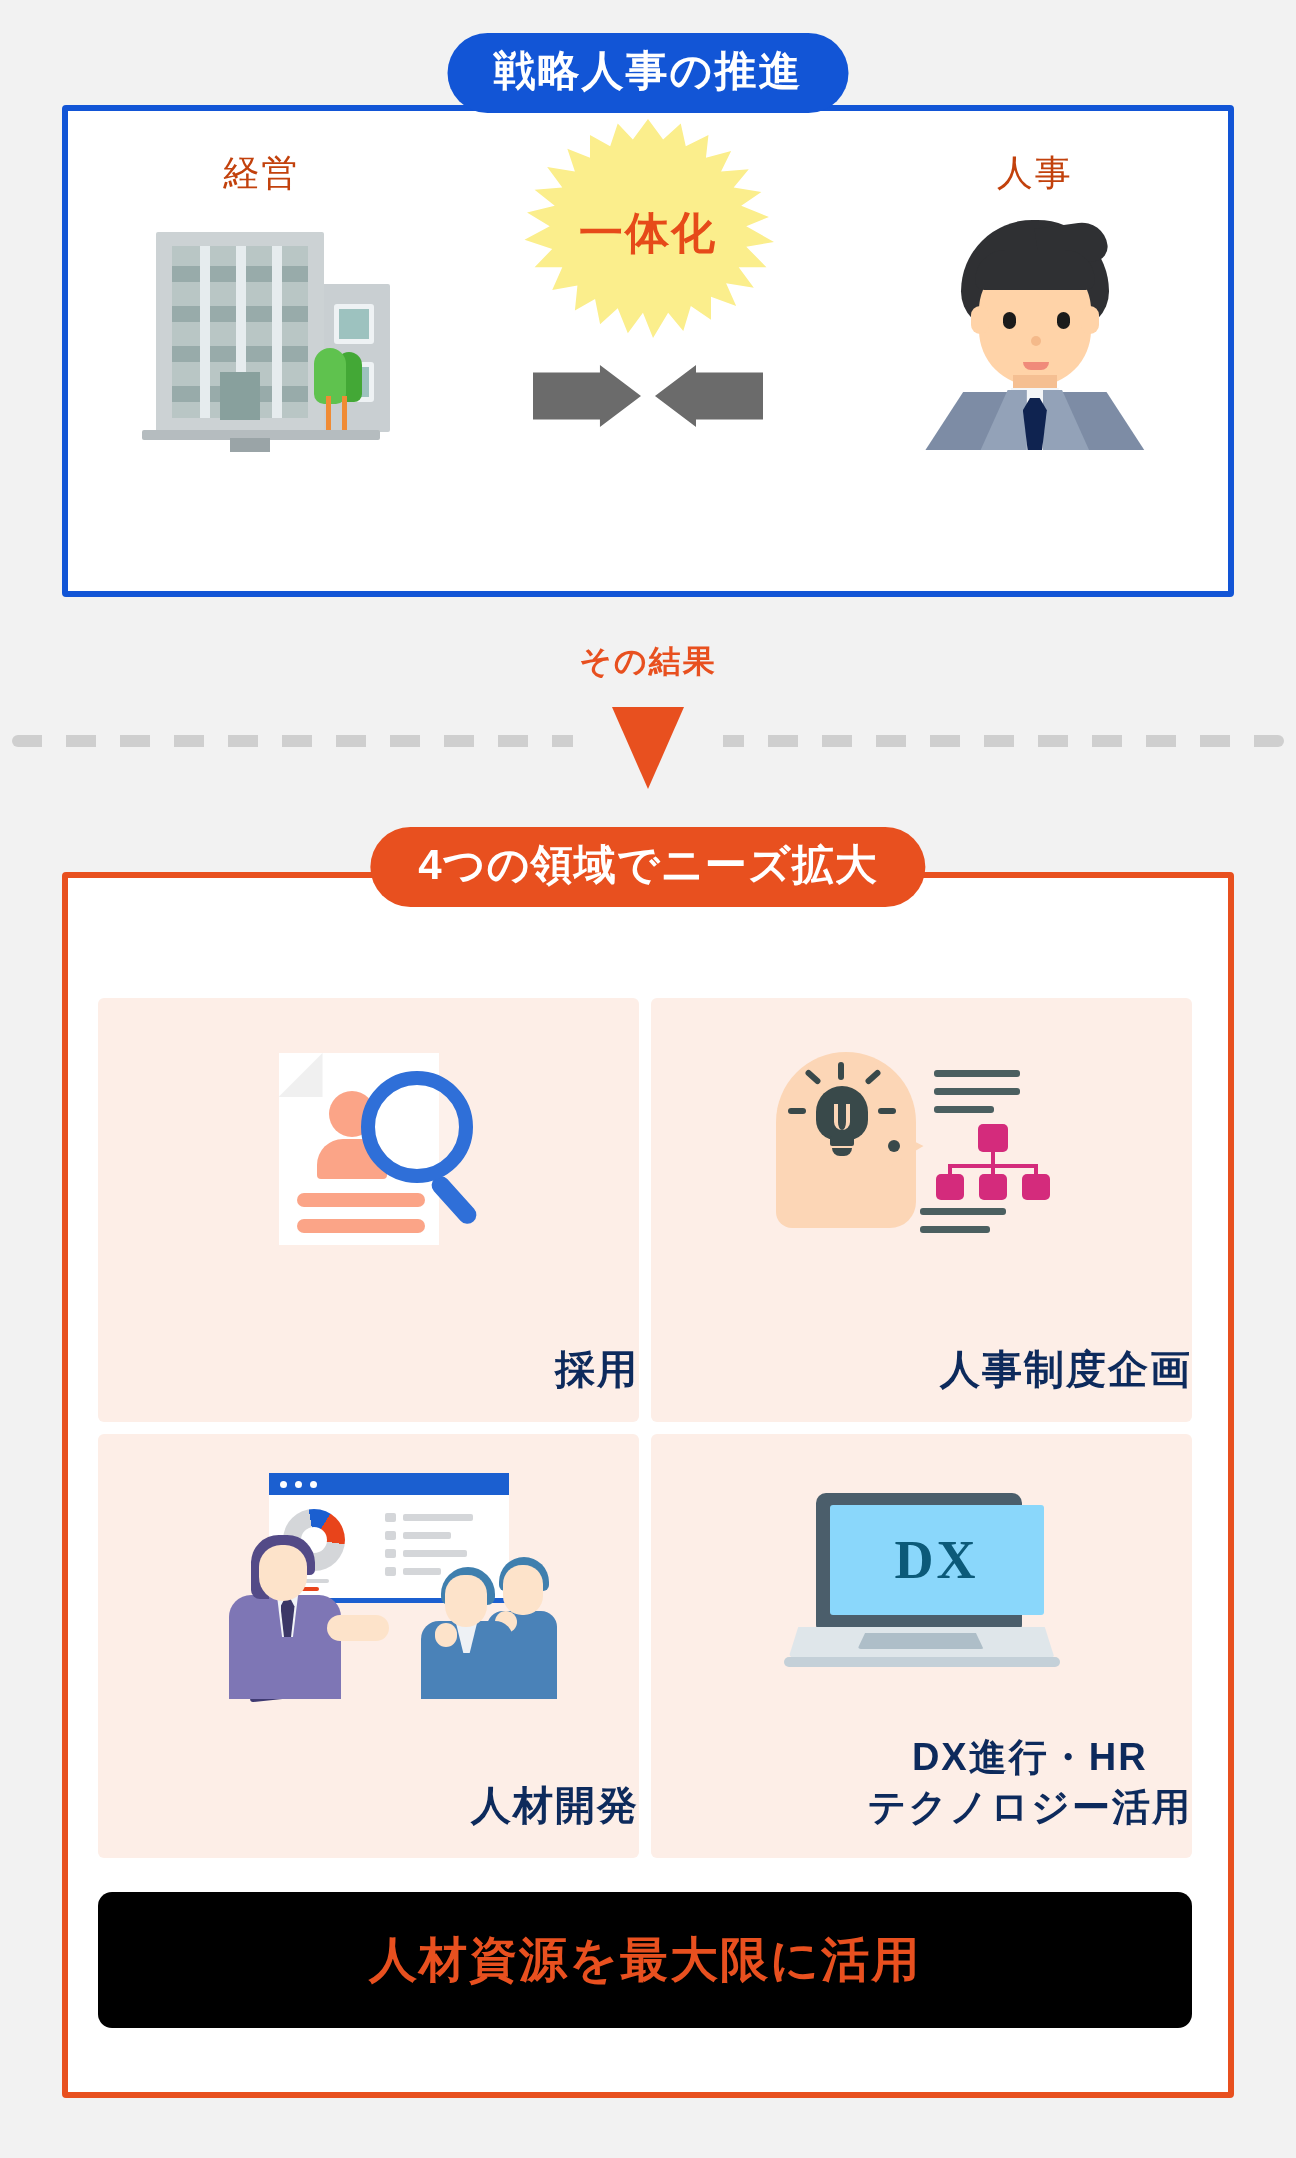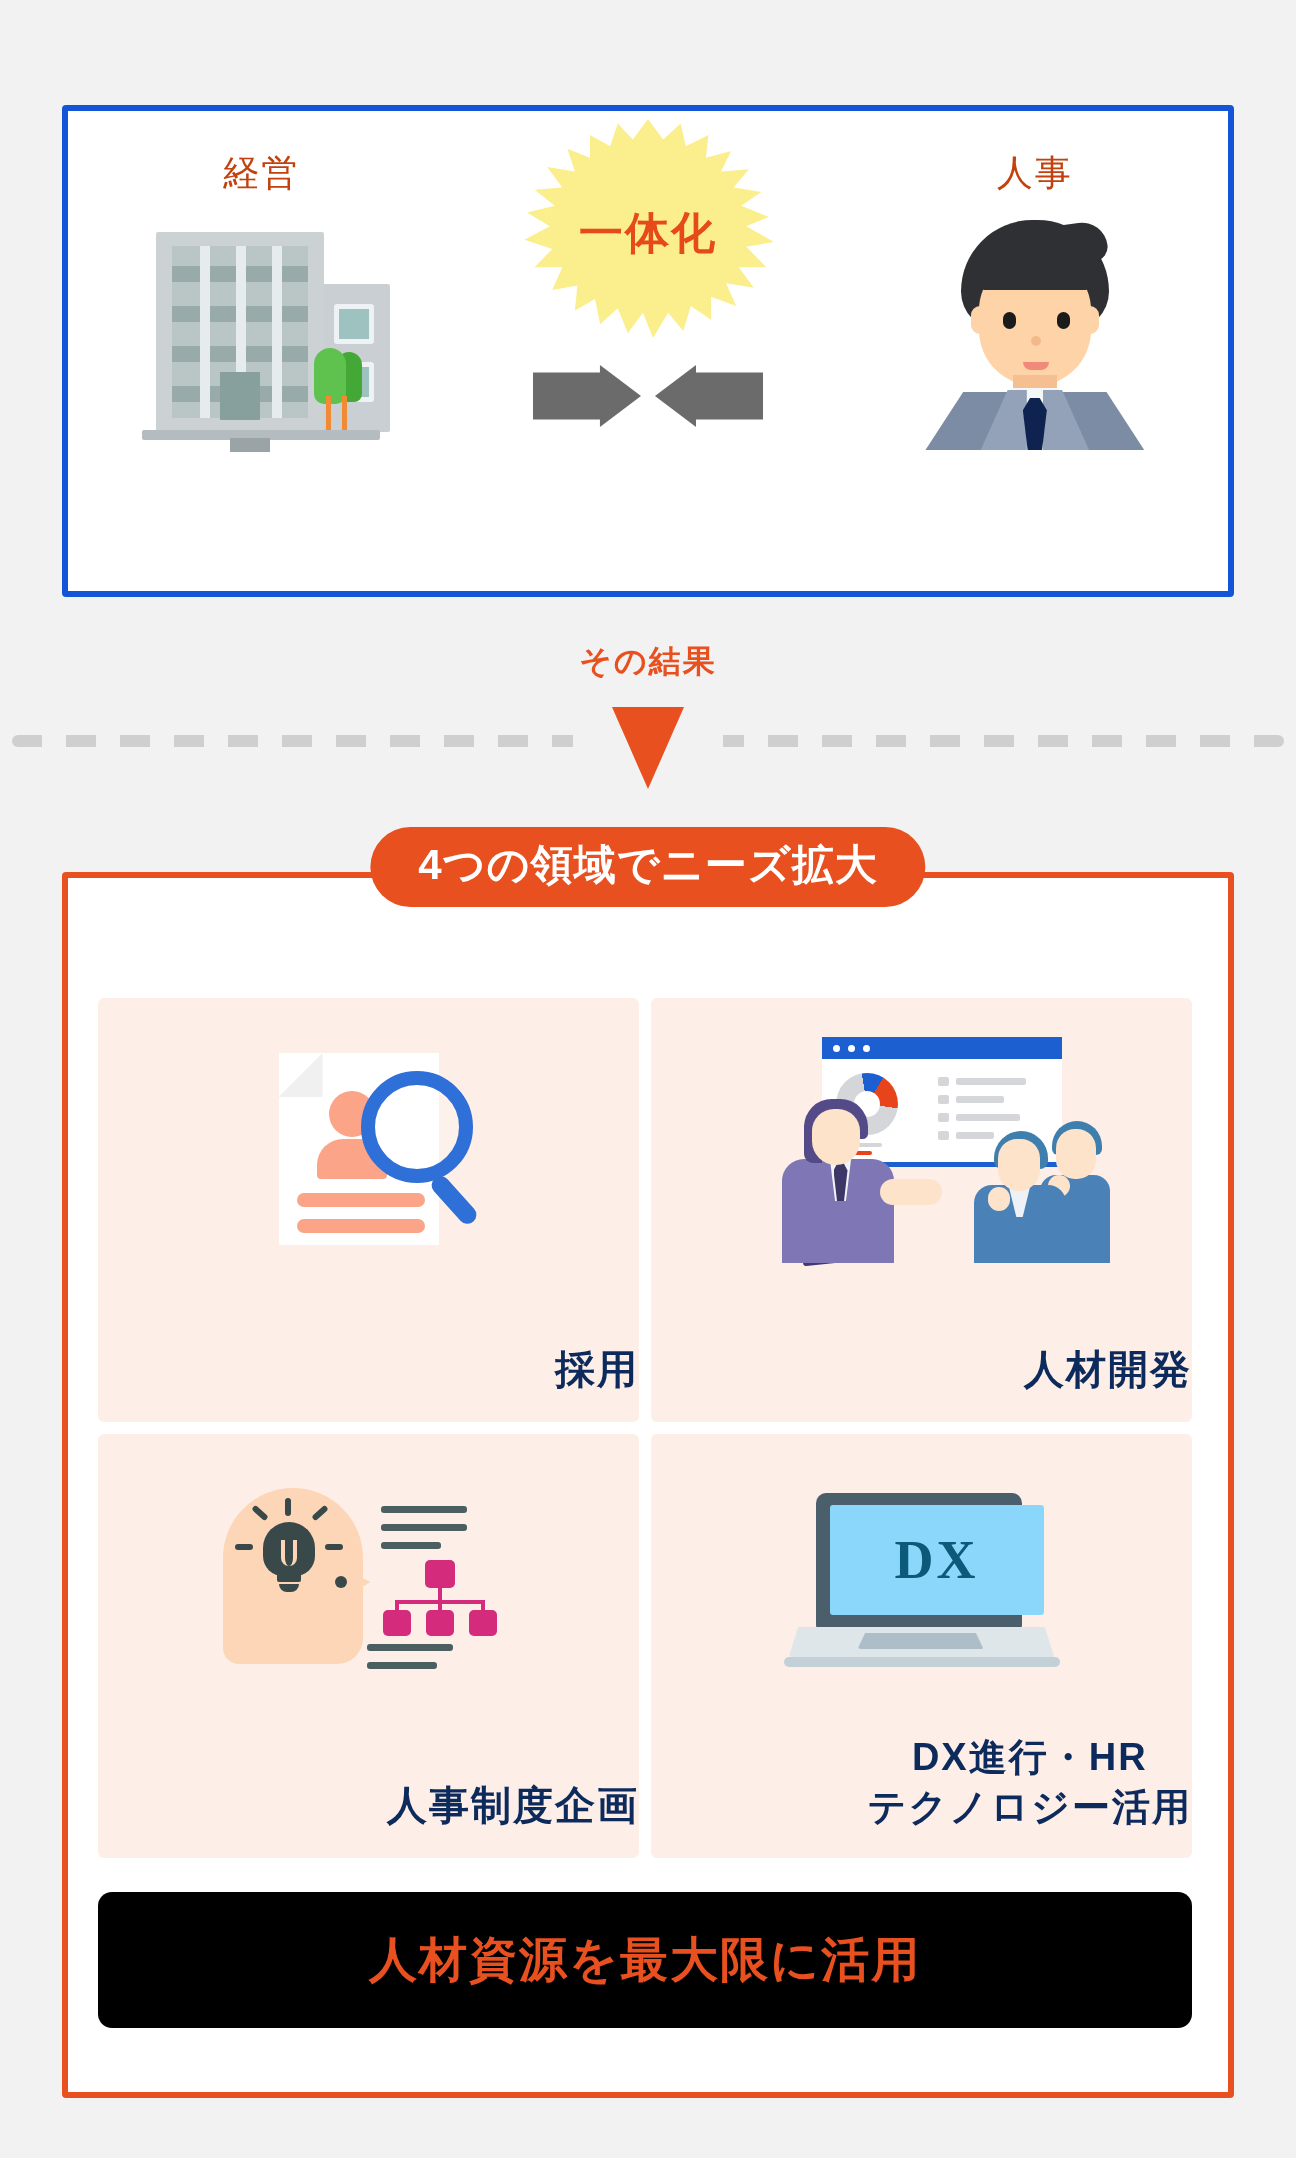--- a/index.html
+++ b/index.html
@@ -660,20 +660,21 @@
           <div class="p-body"></div>
           <div class="p-shirt"></div>
           <div class="p-lapel-l"></div>
           <div class="p-lapel-r"></div>
           <div class="p-tie"></div>
         </div>
       </div>
 
     </div>
 
+    <div class="sec1-title">戦略人事の推進</div>
   </div>
 
   <div class="sonokekka">その結果</div>
   <div class="dash-line"></div>
   <div class="down-tri"></div>
 
   <div class="sec2-wrap">
     <div class="sec2-box"></div>
 
     <div class="grid">
@@ -685,20 +686,57 @@
             <div class="doc-fold"></div>
             <div class="doc-avatar-head"></div>
             <div class="doc-avatar-body"></div>
             <div class="doc-line l1"></div>
             <div class="doc-line l2"></div>
             <div class="mag-handle"></div>
             <div class="mag"></div>
           </div>
         </div>
         <div class="card-label">採用</div>
+      </div>
+
+      <div class="card">
+        <div class="card-art">
+          <div class="art-head">
+            <div class="hd"></div>
+            <div class="hd-chin"></div>
+            <div class="hd-eye"></div>
+            <div class="ray" style="left:66px;top:14px;width:6px;height:18px;"></div>
+            <div class="ray" style="left:32px;top:26px;width:18px;height:6px;transform:rotate(42deg);"></div>
+            <div class="ray" style="left:92px;top:26px;width:18px;height:6px;transform:rotate(-42deg);"></div>
+            <div class="ray" style="left:16px;top:60px;width:18px;height:6px;"></div>
+            <div class="ray" style="left:106px;top:60px;width:18px;height:6px;"></div>
+            <div class="bulb-glass"></div>
+            <div class="bulb-fil"></div>
+            <div class="bulb-neck"></div>
+            <div class="bulb-base"></div>
+
+            <div class="chart-line" style="left:162px;top:22px;width:86px;"></div>
+            <div class="chart-line" style="left:162px;top:40px;width:86px;"></div>
+            <div class="chart-line" style="left:162px;top:58px;width:60px;"></div>
+
+            <div class="org-box" style="left:206px;top:76px;width:30px;height:28px;"></div>
+            <div class="org-conn" style="left:219px;top:104px;width:4px;height:14px;"></div>
+            <div class="org-conn" style="left:176px;top:116px;width:90px;height:4px;"></div>
+            <div class="org-conn" style="left:176px;top:116px;width:4px;height:12px;"></div>
+            <div class="org-conn" style="left:219px;top:116px;width:4px;height:12px;"></div>
+            <div class="org-conn" style="left:262px;top:116px;width:4px;height:12px;"></div>
+            <div class="org-box" style="left:164px;top:126px;width:28px;height:26px;"></div>
+            <div class="org-box" style="left:207px;top:126px;width:28px;height:26px;"></div>
+            <div class="org-box" style="left:250px;top:126px;width:28px;height:26px;"></div>
+
+            <div class="chart-line" style="left:148px;top:160px;width:86px;"></div>
+            <div class="chart-line" style="left:148px;top:178px;width:70px;"></div>
+          </div>
+        </div>
+        <div class="card-label">人事制度企画</div>
       </div>
 
       <div class="card">
         <div class="card-art">
           <div class="art-present">
             <div class="screen">
               <div class="screen-bar">
                   <i></i>
                   <i></i>
                   <i></i>
@@ -733,57 +771,20 @@
             <div class="a2-hair"></div>
             <div class="a2-head"></div>
             <div class="a2-hand"></div>
           </div>
         </div>
         <div class="card-label">人材開発</div>
       </div>
 
       <div class="card">
         <div class="card-art">
-          <div class="art-head">
-            <div class="hd"></div>
-            <div class="hd-chin"></div>
-            <div class="hd-eye"></div>
-            <div class="ray" style="left:66px;top:14px;width:6px;height:18px;"></div>
-            <div class="ray" style="left:32px;top:26px;width:18px;height:6px;transform:rotate(42deg);"></div>
-            <div class="ray" style="left:92px;top:26px;width:18px;height:6px;transform:rotate(-42deg);"></div>
-            <div class="ray" style="left:16px;top:60px;width:18px;height:6px;"></div>
-            <div class="ray" style="left:106px;top:60px;width:18px;height:6px;"></div>
-            <div class="bulb-glass"></div>
-            <div class="bulb-fil"></div>
-            <div class="bulb-neck"></div>
-            <div class="bulb-base"></div>
-
-            <div class="chart-line" style="left:162px;top:22px;width:86px;"></div>
-            <div class="chart-line" style="left:162px;top:40px;width:86px;"></div>
-            <div class="chart-line" style="left:162px;top:58px;width:60px;"></div>
-
-            <div class="org-box" style="left:206px;top:76px;width:30px;height:28px;"></div>
-            <div class="org-conn" style="left:219px;top:104px;width:4px;height:14px;"></div>
-            <div class="org-conn" style="left:176px;top:116px;width:90px;height:4px;"></div>
-            <div class="org-conn" style="left:176px;top:116px;width:4px;height:12px;"></div>
-            <div class="org-conn" style="left:219px;top:116px;width:4px;height:12px;"></div>
-            <div class="org-conn" style="left:262px;top:116px;width:4px;height:12px;"></div>
-            <div class="org-box" style="left:164px;top:126px;width:28px;height:26px;"></div>
-            <div class="org-box" style="left:207px;top:126px;width:28px;height:26px;"></div>
-            <div class="org-box" style="left:250px;top:126px;width:28px;height:26px;"></div>
-
-            <div class="chart-line" style="left:148px;top:160px;width:86px;"></div>
-            <div class="chart-line" style="left:148px;top:178px;width:70px;"></div>
-          </div>
-        </div>
-        <div class="card-label">人事制度企画</div>
-      </div>
-
-      <div class="card">
-        <div class="card-art">
           <div class="art-laptop">
             <div class="lt-lid">
               <div class="lt-screen">
                 <span class="lt-dx">DX</span>
               </div>
             </div>
             <div class="lt-base"></div>
             <div class="lt-pad"></div>
             <div class="lt-foot"></div>
           </div>

